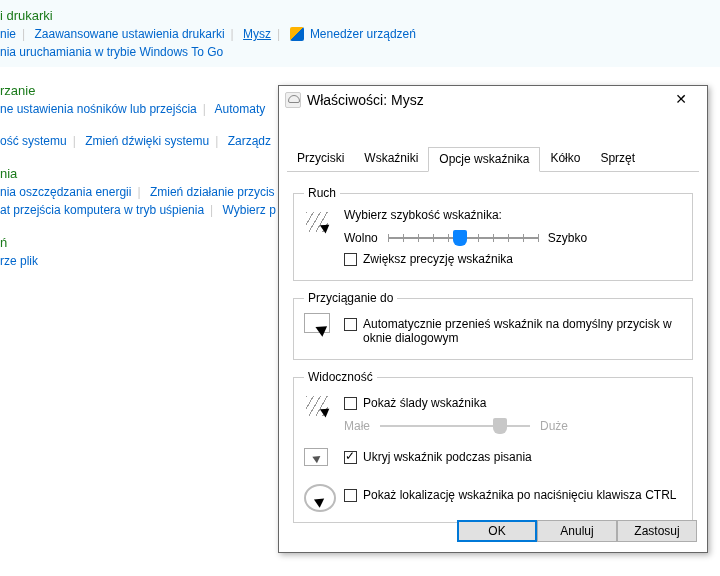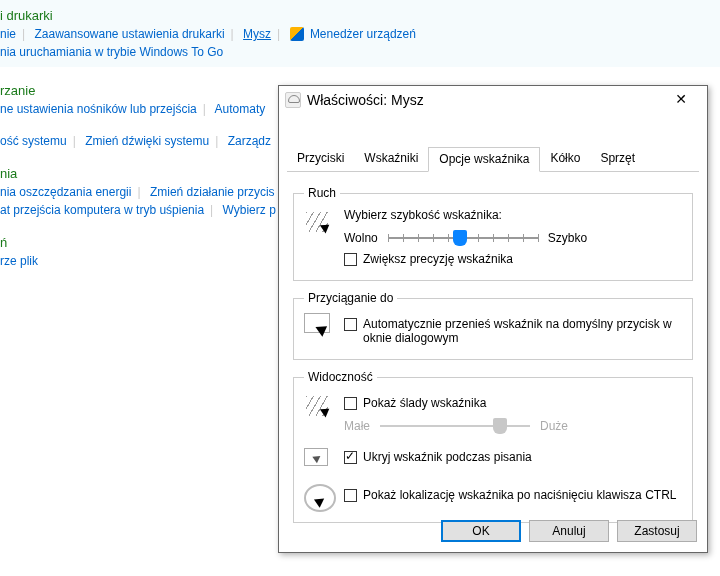--- a/index.html
+++ b/index.html
@@ -41,21 +41,21 @@
   .chkbox.checked::after{content:"✓"; position:absolute; left:0; top:-3px; font-size:12px; color:#000;}
   .sliderrow { display:flex; align-items:center; margin:6px 0 4px 0;}
   .sliderrail { position:relative; width:150px; height:20px; margin:0 10px;}
   .rail { position:absolute; left:0; right:0; top:9px; height:2px; background:#999;}
   .ticks { position:absolute; left:0; right:0; top:6px; height:8px;}
   .tick{position:absolute;top:0;width:1px;height:8px;background:#999;}
   .thumb { position:absolute; top:2px; width:14px; height:16px; background:#0a84ff; border-radius:2px 2px 6px 6px; transform:translateX(-50%);}
   .thumb.grey{background:#c8c8c8;}
   .slabel{font-size:12px;color:#000;}
   .slabel.dis{color:#aaa;}
-  .btns { position:absolute; right:10px; bottom:10px; display:flex; gap:8px;}
+  .btns { position:absolute; right:10px; bottom:10px; display:flex; }
   .btn { width:80px; height:22px; border:1px solid #adadad; background:#e1e1e1; font-size:12px; cursor:pointer;}
   .btn.def{border:1px solid #0078d7; box-shadow: inset 0 0 0 1px #0078d7;}
 </style>
 </head>
 <body>
 
 <div class="bg">
   <div class="panel-head" style="padding-left:0;">
     <div class="row green">i drukarki</div>
     <div class="row">

